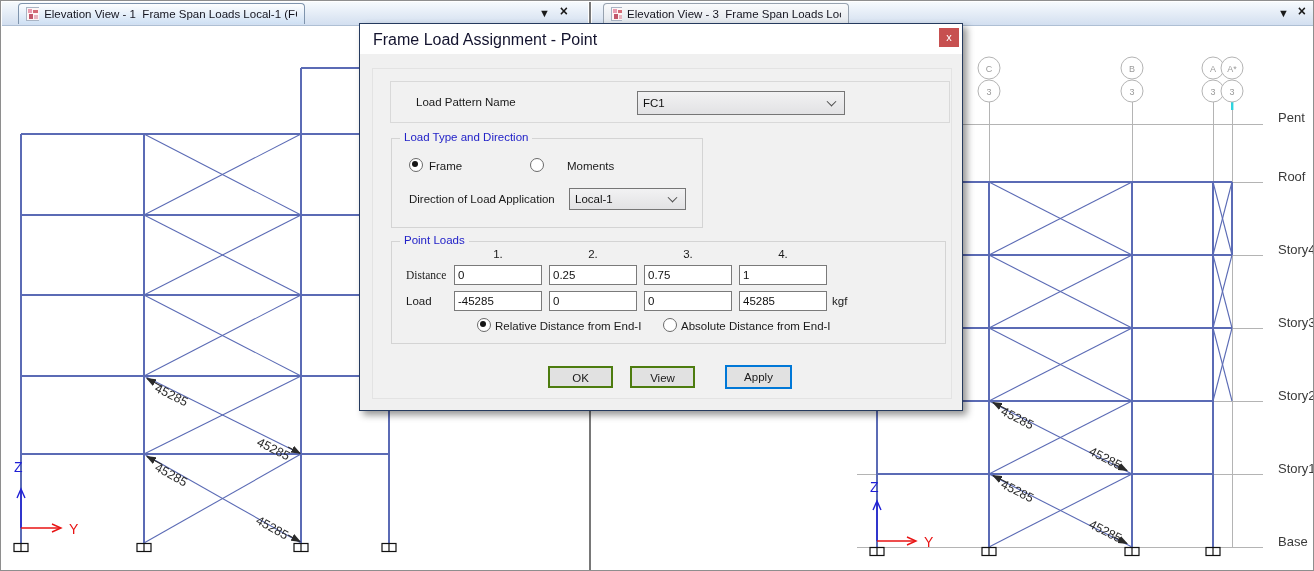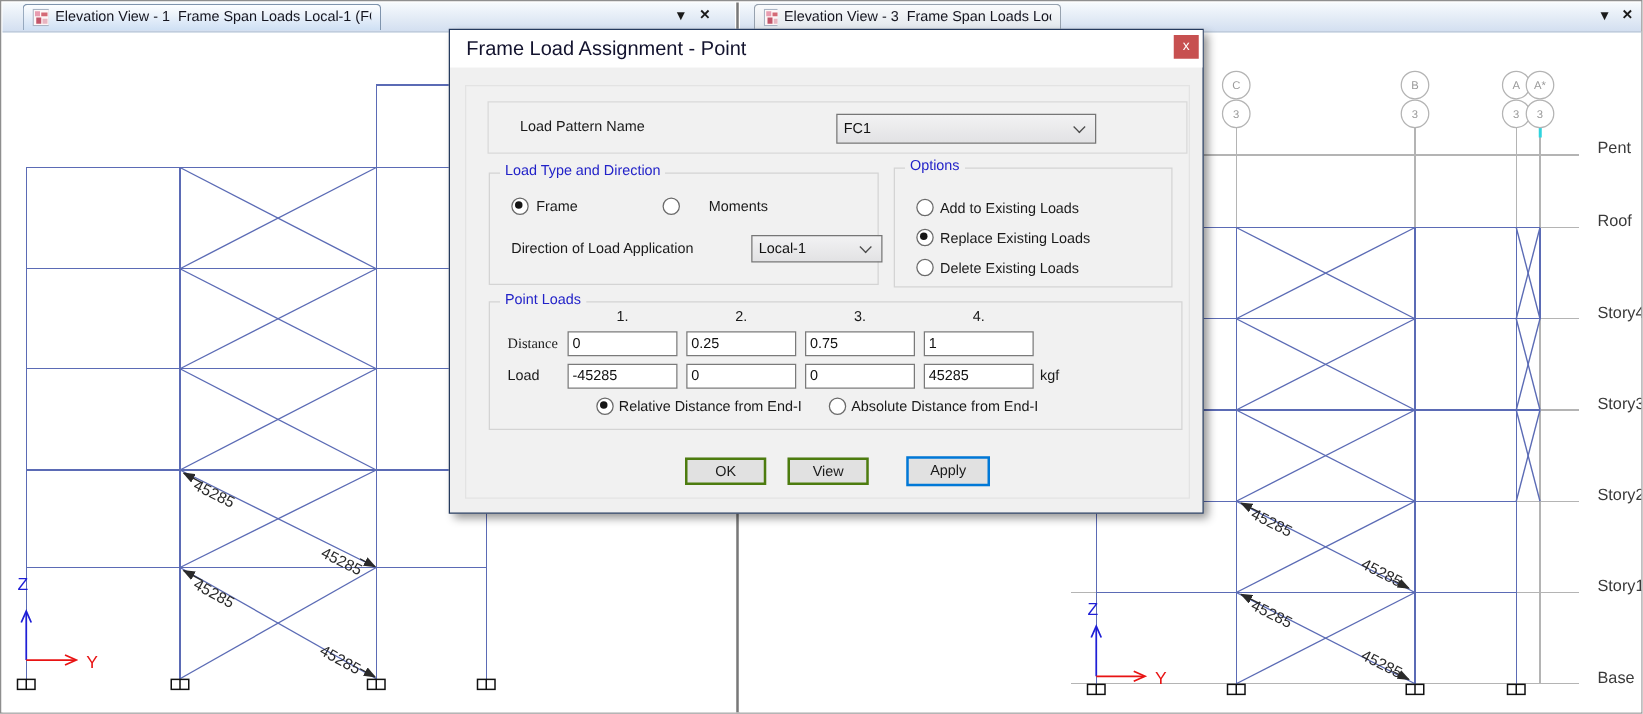--- a/index.html
+++ b/index.html
@@ -26,21 +26,21 @@
   .dlg-title{position:absolute;left:13px;top:7px;font-size:16px;color:#13132e;}
   .dlg-close{position:absolute;right:3px;top:4px;width:20px;height:19px;background:#c75050;color:#fff;font-size:11px;text-align:center;line-height:18px;cursor:default;}
   .dlg-panel{position:absolute;left:12px;top:44px;width:580px;height:331px;background:#f1f1f1;border:1px solid #e3e3e3;box-sizing:border-box;}
   .lp-row{position:absolute;left:17px;top:12px;width:560px;height:42px;border:1px solid #d9d9d9;background:#f1f1f1;box-sizing:border-box;}
   .group{position:absolute;border:1px solid #d4d4d4;background:#f1f1f1;box-sizing:border-box;}
   .group-title{position:absolute;top:-8px;left:8px;padding:0 4px;background:#f1f1f1;font-size:11.5px;color:#2222c8;}
   .g-loadtype{left:18px;top:69px;width:312px;height:90px;}
   .g-options{left:342px;top:65px;width:223px;height:96px;}
   .g-pointloads{left:18px;top:172px;width:555px;height:103px;}
   .lbl{position:absolute;font-size:11.5px;color:#1a1a1a;white-space:nowrap;}
-  .combo{position:absolute;background:linear-gradient(#f2f2f3,#e2e2e4);border:1px solid #767676;box-sizing:border-box;margin-left:32px;}
+  .combo{position:absolute;background:linear-gradient(#f2f2f3,#e2e2e4);border:1px solid #767676;box-sizing:border-box;}
   .combo .val{position:absolute;left:5px;top:50%;transform:translateY(-50%);font-size:11.5px;color:#111;}
   .chev{position:absolute;right:9px;top:50%;width:6px;height:6px;border-right:1.4px solid #4a4a4a;border-bottom:1.4px solid #4a4a4a;transform:translateY(-70%) rotate(45deg);}
   .radio{position:absolute;width:12px;height:12px;border:1px solid #6a6a6a;border-radius:50%;background:#fff;}
   .radio .dot{display:none;}
   .radio.sel .dot{display:block;width:6px;height:6px;margin:2px;background:#161616;border-radius:50%;}
   .field{position:absolute;height:20px;border:1px solid #7a7a7a;background:#fff;font-family:"Liberation Sans",sans-serif;font-size:11.5px;color:#111;padding:0 3px;box-sizing:border-box;}
   .colhead{position:absolute;width:88px;text-align:center;font-size:11.5px;color:#1a1a1a;}
   .btn{position:absolute;width:65px;height:22px;background:#e1e1e1;border:2px solid #4d7c0f;font-size:11.5px;color:#1a1a1a;text-align:center;line-height:20px;box-sizing:border-box;cursor:default;}
   .btn.focus{width:67px;height:24px;border:2px solid #0078d7;line-height:20px;}
 </style>
@@ -292,37 +292,26 @@
 
       <div class="group g-loadtype">
         <span class="group-title">Load Type and Direction</span>
         <span class="radio sel" style="left:17px;top:19px;">
             <span class="dot"></span>
           </span>
         <span class="lbl" style="left:37px;top:21px;">Frame</span>
         <span class="radio" style="left:138px;top:19px;"></span>
         <span class="lbl" style="left:158px;top:21px;padding-left:17px;">Moments</span>
         <span class="lbl" style="left:17px;top:54px;">Direction of Load Application</span>
-        <div class="combo" style="left:177px;top:49px;width:105px;height:22px;">
+        <div class="combo" style="left:177px;top:49px;width:117px;height:22px;">
           <span class="val">Local-1</span>
           <span class="chev"></span>
         </div>
       </div>
 
-      <div class="group g-options">
-        <span class="group-title">Options</span>
-        <span class="radio" style="left:17px;top:24px;"></span>
-        <span class="lbl" style="left:36px;top:26px;">Add to Existing Loads</span>
-        <span class="radio sel" style="left:17px;top:48px;">
-            <span class="dot"></span>
-          </span>
-        <span class="lbl" style="left:36px;top:50px;">Replace Existing Loads</span>
-        <span class="radio" style="left:17px;top:72px;"></span>
-        <span class="lbl" style="left:36px;top:74px;">Delete Existing Loads</span>
-      </div>
 
       <div class="group g-pointloads">
         <span class="group-title">Point Loads</span>
         <span class="colhead" style="left:62px;top:6px;">1.</span>
         <span class="colhead" style="left:157px;top:6px;">2.</span>
         <span class="colhead" style="left:252px;top:6px;">3.</span>
         <span class="colhead" style="left:347px;top:6px;">4.</span>
 
         <span class="lbl" style="left:14px;top:27px;font-family:Liberation Serif, serif;">Distance</span>
         <input class="field" style="left: 62px; top: 23px; width: 88px;" value="0">

